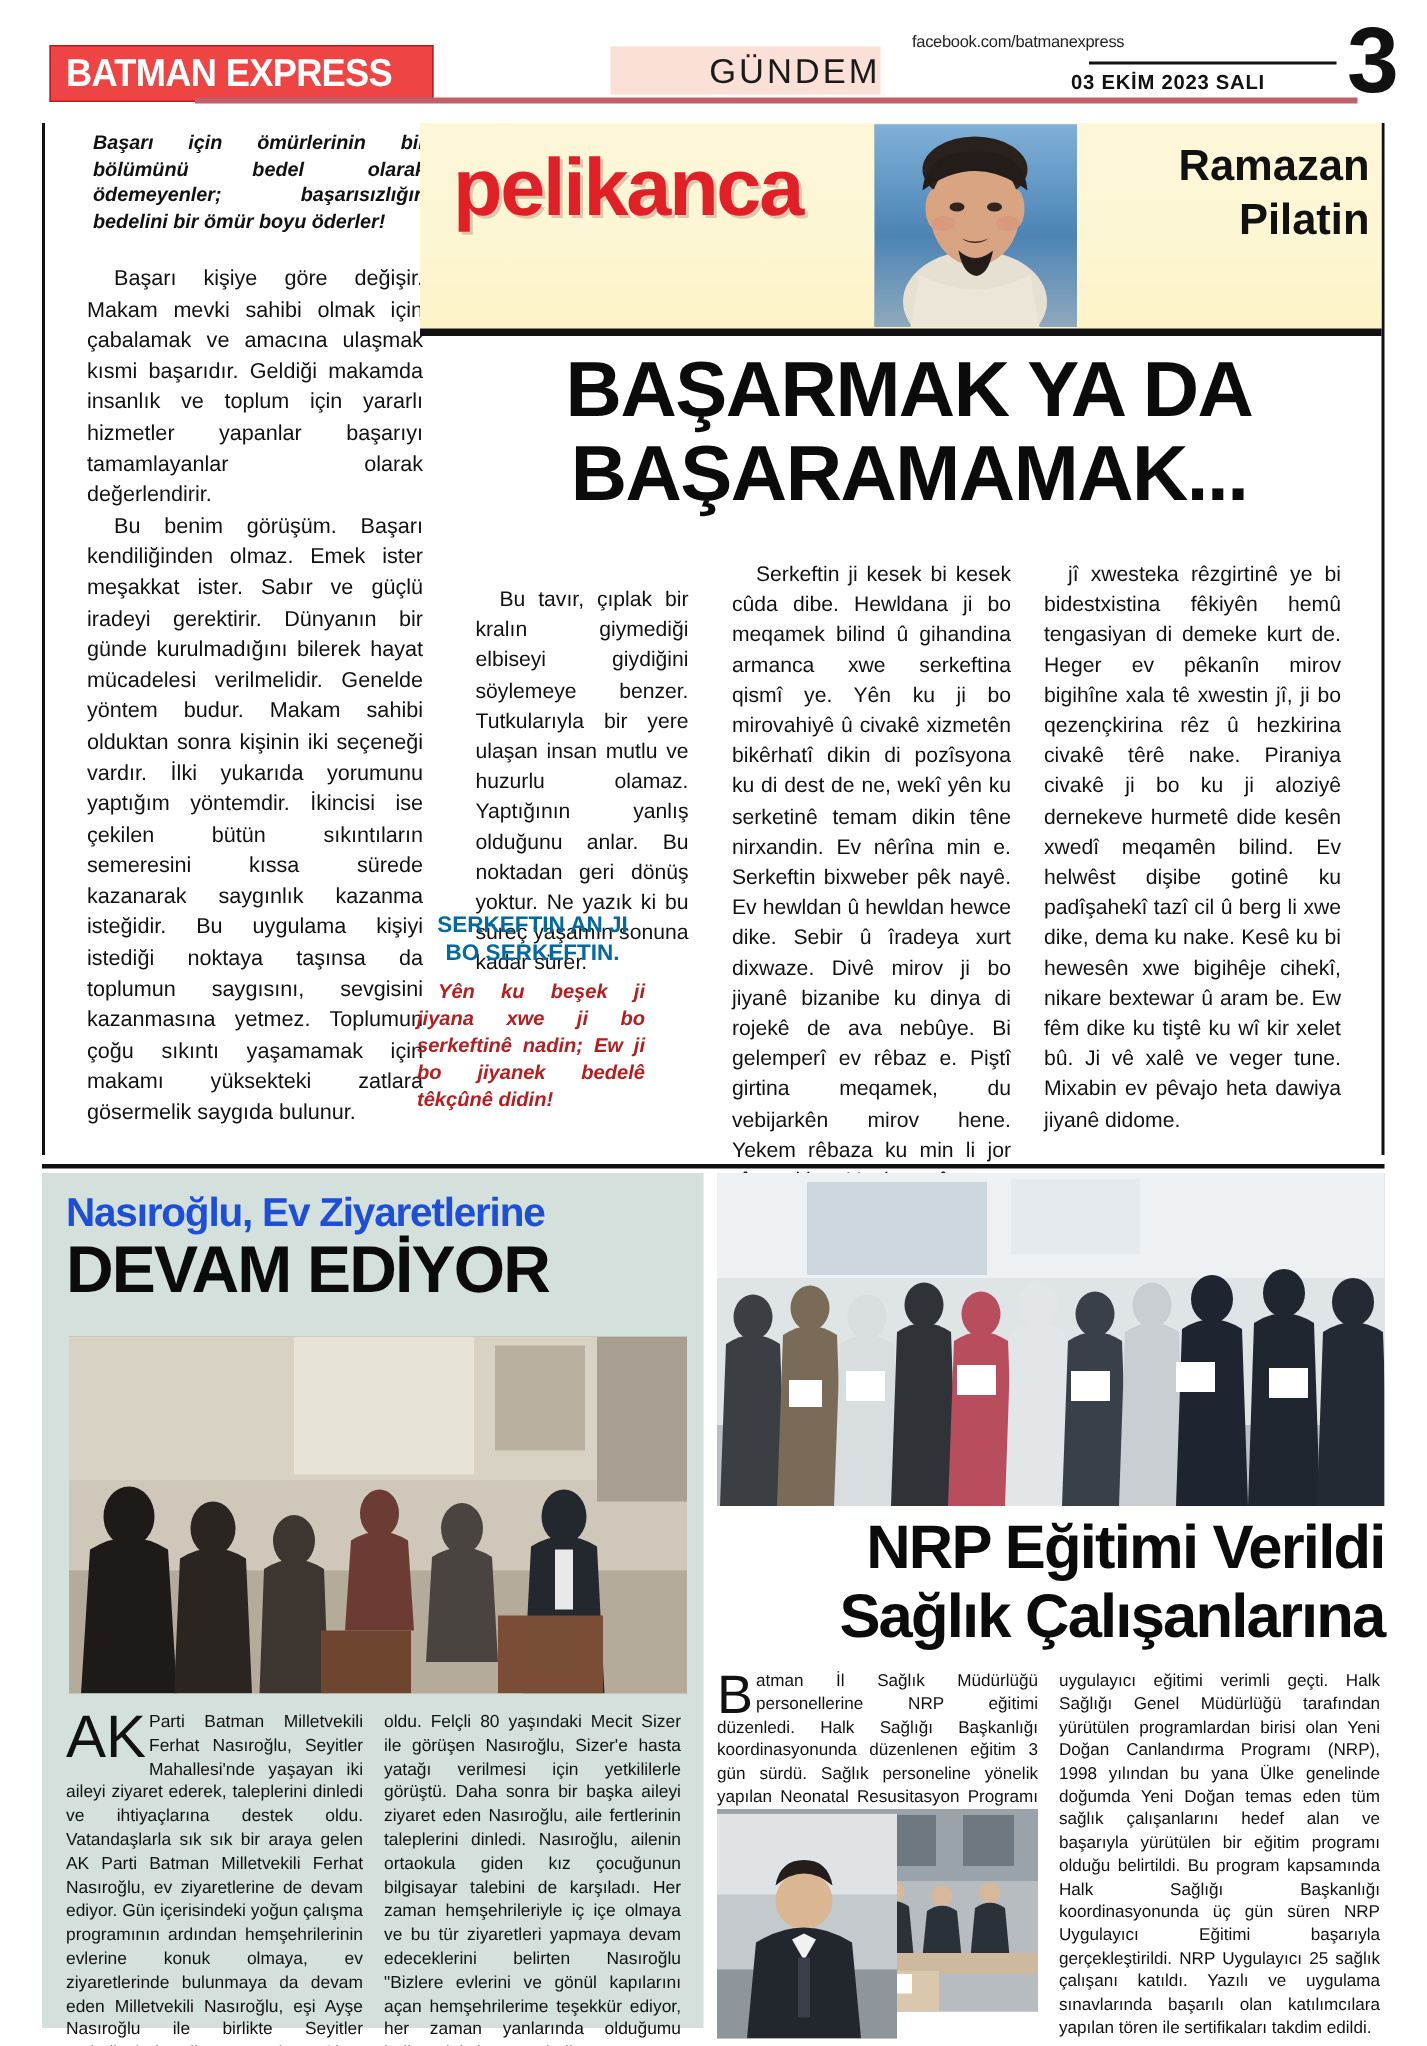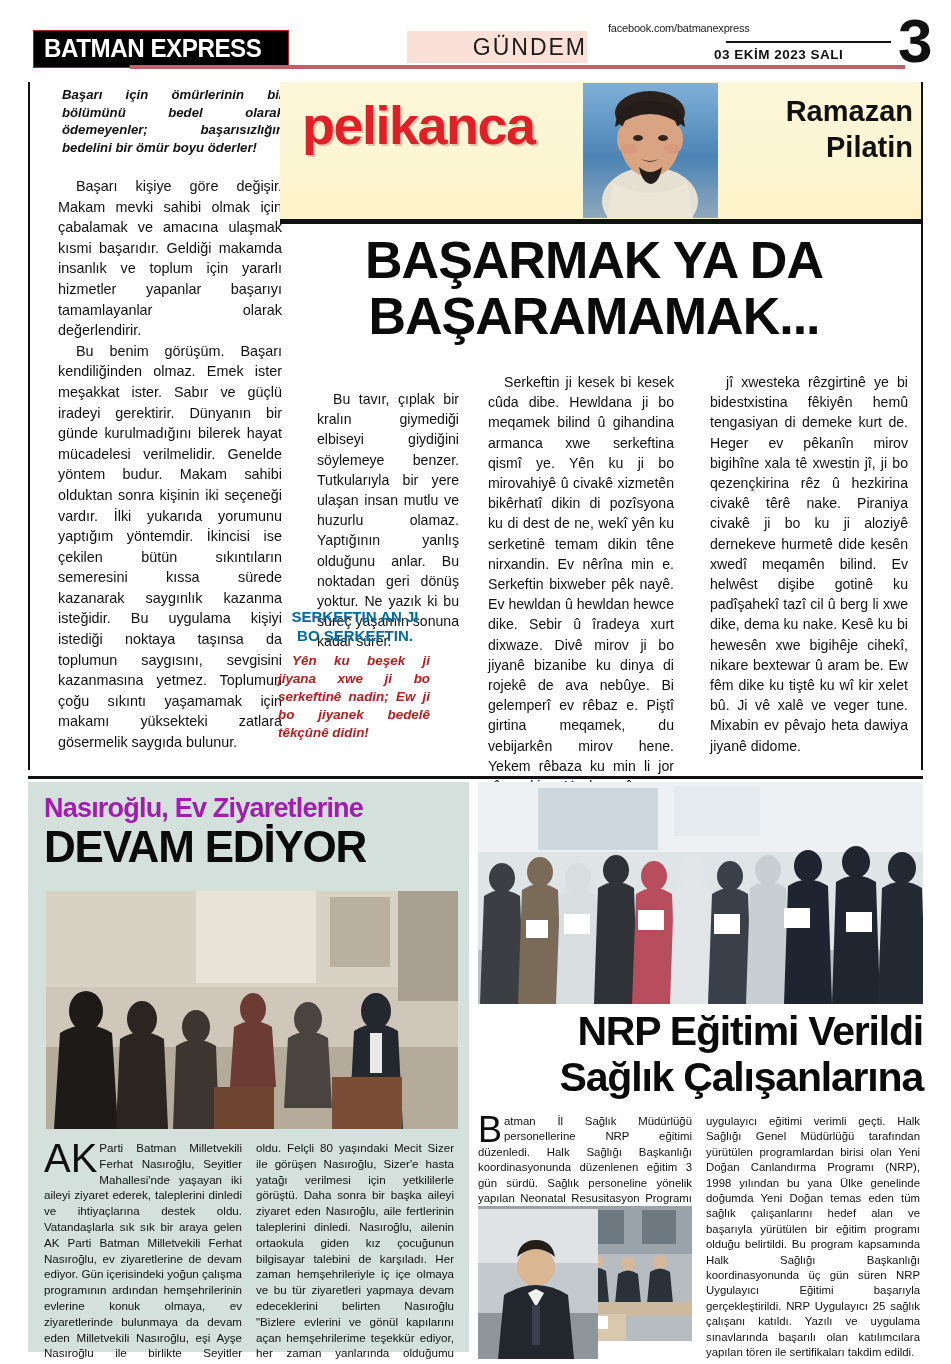--- a/index.html
+++ b/index.html
@@ -1,21 +1,21 @@
 <!DOCTYPE html>
 <html><head>
 <meta charset="utf-8">
 <style>
   html,body{margin:0;padding:0;background:#fff;}
   body{width:951px;height:1364px;font-family:"Liberation Sans",sans-serif;color:#111;overflow:hidden;}
   .page{position:relative;width:951px;height:1364px;background:#ffffff;}
 
   
   .masthead{position:absolute;left:0;top:0;width:951px;height:80px;}
-  .logo-box{position:absolute;left:33px;top:30px;background:#000000;padding:4px 10px 6px 10px;
+  .logo-box{position:absolute;left:33px;top:30px;background:#ef4444;padding:4px 10px 6px 10px;
             border:1px solid #b81c22;}
   .logo-text{font-family:"Liberation Sans",sans-serif;font-weight:bold;font-size:26px;
              letter-spacing:-0.5px;color:#ffffff;line-height:1;font-stretch:condensed;
              transform:scaleX(0.93);transform-origin:left center;display:block;white-space:nowrap;}
   .section-tab{position:absolute;left:407px;top:31px;width:180px;height:32px;background:#fae0d6;}
   .section-tab span{display:block;text-align:right;line-height:32px;font-size:23px;
                     letter-spacing:2px;color:#1a1a1a;font-weight:normal;}
   .fb-url{position:absolute;left:608px;top:22px;font-size:11px;color:#222;letter-spacing:-0.2px;}
   .rule-top{position:absolute;left:726px;top:41px;width:165px;height:2px;background:#111;}
   .date-line{position:absolute;left:714px;top:47px;font-size:13.5px;font-weight:bold;
@@ -38,41 +38,41 @@
   .banner{position:absolute;left:252px;top:2px;width:641px;height:137px;
           background:linear-gradient(180deg,#fdf7d9 0%,#fdf6d3 60%,#fdf3c8 100%);}
   .pelikanca{position:absolute;left:22px;top:12px;font-size:54px;font-weight:bold;color:#e01f26;
              font-style:normal;letter-spacing:-1.5px;text-shadow:2px 2px 0 rgba(120,60,60,0.25);}
   .portrait{position:absolute;left:303px;top:1px;width:135px;height:135px;overflow:hidden;
             background:#5a88b5;}
   .author{position:absolute;left:455px;top:11px;width:178px;text-align:right;font-size:29px;
           font-weight:bold;line-height:36px;color:#111;}
   .banner-underline{position:absolute;left:252px;top:139px;width:641px;height:5px;background:#111;}
 
-  .headline{position:absolute;left:246px;top:152px;width:640px;text-align:center;
+  .headline{position:absolute;left:258px;top:152px;width:640px;text-align:center;
             font-size:52px;font-weight:bold;line-height:56px;letter-spacing:-1px;color:#0b0b0b;}
 
   .kcol{position:absolute;font-size:14.1px;line-height:20.2px;text-align:justify;color:#111;}
   .kcol p{margin:0 0 0 0;text-indent:16px;}
   .kcol2{left:253px;top:309px;width:142px;margin-left:36px;}
   .kcol3{left:460px;top:292px;width:186px;}
-  .kcol4{left:668px;top:292px;width:198px;margin-left:14px;}
+  .kcol4{left:668px;top:292px;width:198px;}
 
   .sub-head{position:absolute;left:253px;top:527px;width:148px;text-align:center;
             font-size:15px;font-weight:bold;line-height:19px;color:#0369a1;}
   .sub-body{position:absolute;left:250px;top:572px;width:152px;font-size:13.4px;line-height:18px;
             font-weight:bold;font-style:italic;text-align:justify;color:#b91c1c;}
   .sub-body p{margin:0;text-indent:14px;}
 
   .mid-divider{position:absolute;left:28px;top:776px;width:895px;height:3px;background:#111;}
 
   
   .story-left{position:absolute;left:28px;top:782px;width:441px;height:570px;background:#d3e0dc;}
   .sl-kicker{position:absolute;left:16px;top:11px;width:420px;font-size:27px;font-weight:bold;
-             letter-spacing:-0.8px;color:#a21caf;line-height:30px;}
+             letter-spacing:-0.8px;color:#1d4ed8;line-height:30px;}
   .sl-title{position:absolute;left:16px;top:40px;width:420px;font-size:44px;font-weight:bold;
             letter-spacing:-1.2px;color:#0b0b0b;line-height:50px;}
   .sl-photo{position:absolute;left:18px;top:109px;width:412px;height:238px;overflow:hidden;background:#b9b2a6;}
   .sl-cols{position:absolute;left:14px;top:358px;width:416px;}
   .sl-col{position:absolute;width:198px;font-size:11.6px;line-height:15.8px;text-align:justify;color:#111;}
   .sl-c1{left:2px;top:0;}
   .sl-c2{left:214px;top:0;}
   .dropcap{float:left;font-size:40px;line-height:32px;font-weight:normal;padding:2px 2px 0 0;}
 
   

